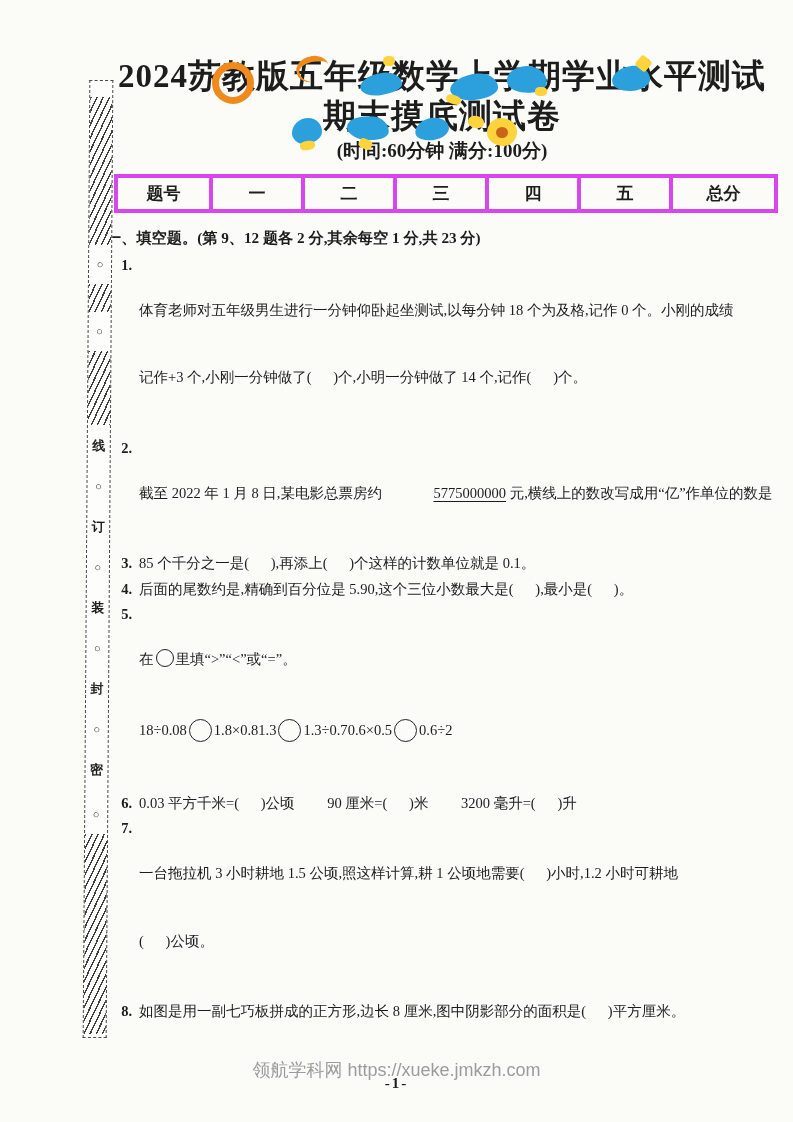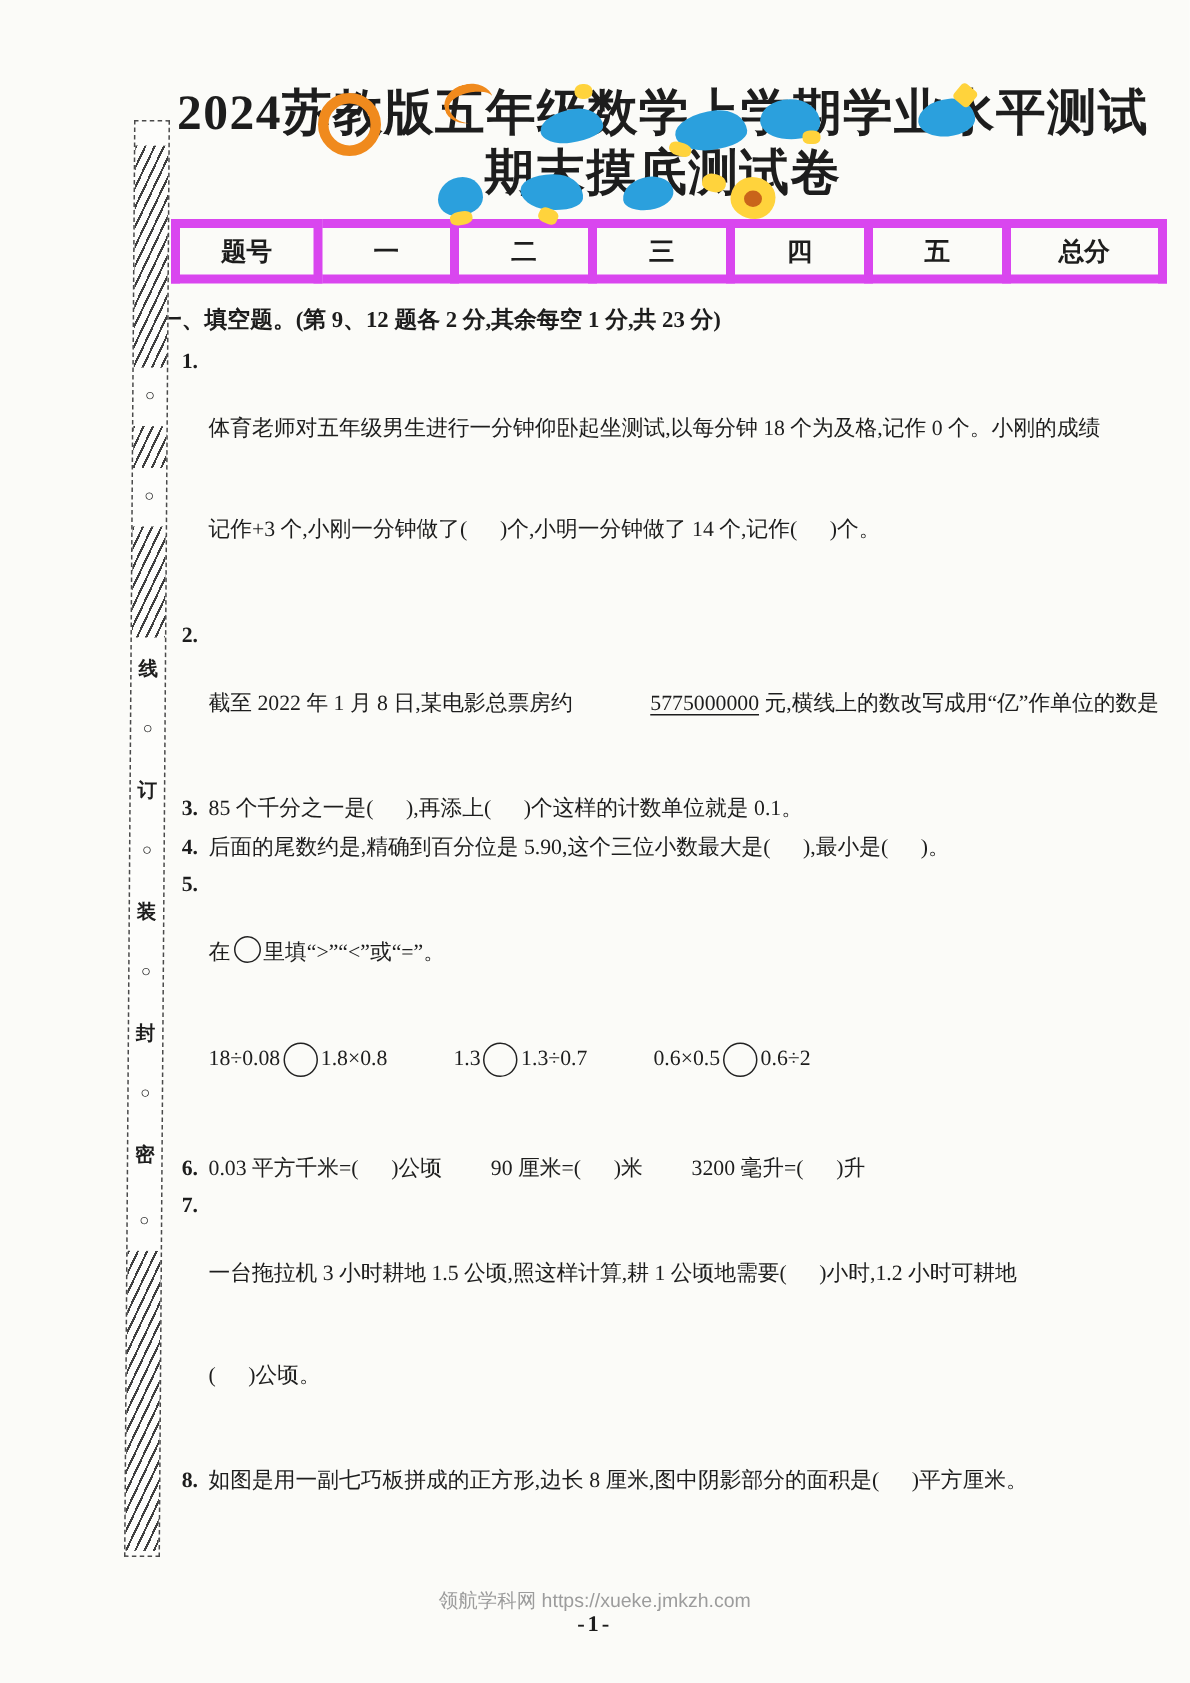--- a/index.html
+++ b/index.html
@@ -21,39 +21,39 @@
   .band-ch{font-size:13px;font-weight:700;height:14px;line-height:14px;margin:14px 0;}
   .band-o{font-size:11px;height:11px;line-height:11px;margin:14px 0;}
   .band-o.last{margin:18px 0 14px;}
   
   .content{position:absolute;left:106px;top:56px;width:672px;z-index:1;}
   .title{font-size:33px;font-weight:700;text-align:center;line-height:40px;letter-spacing:1px;}
   .subtitle{font-size:19px;font-weight:700;text-align:center;line-height:26px;margin-top:2px;}
   
   table.score{border-collapse:collapse;margin:10px 0 0 8px;table-layout:fixed;}
   table.score th,table.score td{
-    border:6px solid #d946ef;height:31px;text-align:center;
+    border:4px solid #d946ef;height:31px;text-align:center;
     font-size:17px;font-weight:700;padding:0;
   }
   .cw0{width:92px;} .cw{width:89px;} .cwl{width:102px;}
   
   .sec{margin-top:14px;font-size:14.5px;line-height:22.5px;}
   .sec-head{font-weight:700;font-size:15.2px;margin:6px 0 4px;}
   .q{display:flex;margin-bottom:3px;}
   .qnum{width:26px;text-align:right;font-weight:700;margin-right:7px;flex:none;}
   .qbody{flex:1;white-space:pre-wrap;}
   .qline{white-space:pre-wrap;}
   .u{text-decoration:underline;text-underline-offset:3px;margin-left:48px;}
-  .cmp-row{display:flex;gap:44px;margin:3px 0 2px 0;align-items:center;}
+  .cmp-row{display:flex;margin:3px 0 2px 0;align-items:center;}
   .cmp{display:flex;align-items:center;}
   .circ{display:inline-block;width:21px;height:21px;border:1.6px solid #222;border-radius:50%;margin:0 2px;vertical-align:-5px;flex:none;}
   .circ.small{width:16px;height:16px;vertical-align:-3px;}
   
   .footer-site{position:absolute;left:0;right:0;top:1058px;text-align:center;color:#9c9c9c;
-    font-size:13px;font-family:"Liberation Sans","DejaVu Sans",sans-serif;z-index:1;}
+    font-size:18px;font-family:"Liberation Sans","DejaVu Sans",sans-serif;z-index:1;}
   .page-num{position:absolute;left:0;right:0;top:1075px;text-align:center;font-weight:700;
     font-size:15px;letter-spacing:2px;z-index:2;}
   
   .sticker{position:absolute;z-index:3;pointer-events:none;}
   .st-or-ring{left:212px;top:62px;width:28px;height:28px;border:7px solid #f08a1d;border-radius:50%;}
   .st-or-arc{left:296px;top:56px;width:30px;height:20px;border-top:6px solid #f08a1d;border-left:3px solid #f08a1d;border-radius:50%;transform:rotate(-14deg);}
   .st-bl1{left:360px;top:73px;width:42px;height:22px;background:#2ba0dd;border-radius:58% 42% 55% 45%/55% 62% 38% 45%;transform:rotate(-8deg);}
   .st-ye1{left:383px;top:56px;width:12px;height:10px;background:#ffd33c;border-radius:45%;}
   .st-bl2{left:450px;top:74px;width:48px;height:26px;background:#2ba0dd;border-radius:60% 40% 52% 48%/52% 60% 40% 48%;transform:rotate(-6deg);}
   .st-ye2{left:446px;top:95px;width:15px;height:9px;background:#ffd33c;border-radius:40%;transform:rotate(18deg);}
@@ -110,20 +110,21 @@
   <span class="sticker st-ye6"></span>
   <span class="sticker st-bl7"></span>
   <span class="sticker st-ye7"></span>
   <span class="sticker st-ye8"></span>
   <span class="sticker st-or-dot"></span>
 
   <div class="content">
 
     <div class="title">2024苏教版五年级数学上学期学业水平测试</div>
     <div class="title">期末摸底测试卷</div>
+    <div class="subtitle">(时间:60分钟  满分:100分)</div>
 
     <table class="score">
       <tbody>
           <tr>
         <th class="cw0">题号</th>
         <th class="cw">一</th>
         <th class="cw">二</th>
         <th class="cw">三</th>
         <th class="cw">四</th>
         <th class="cw">五</th>

